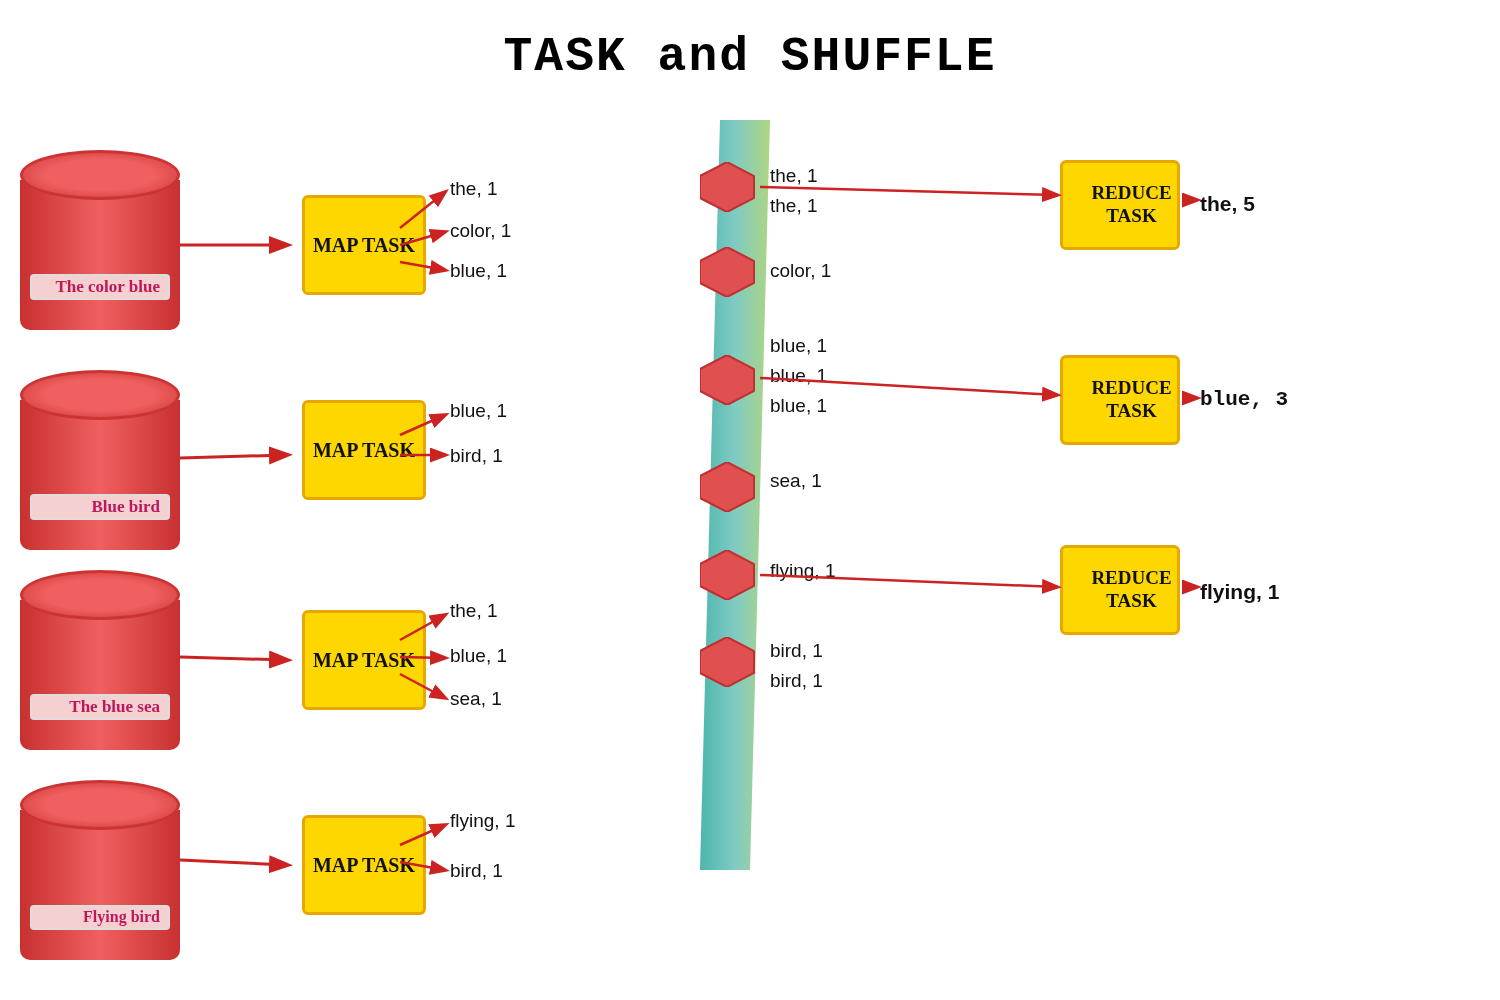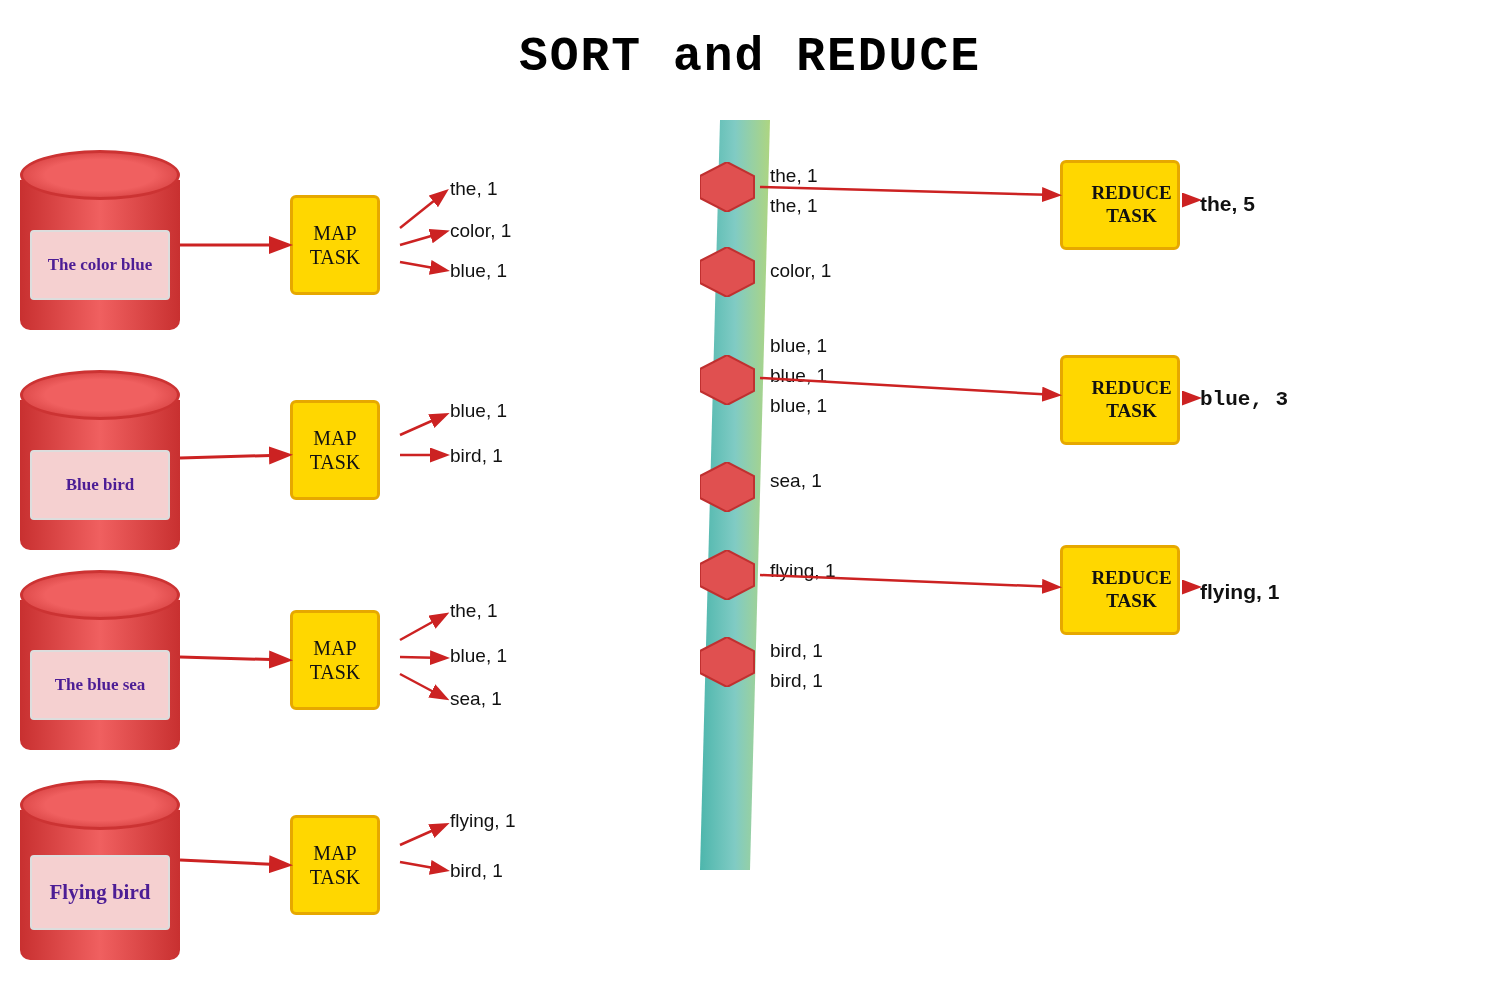--- a/index.html
+++ b/index.html
@@ -58,44 +58,45 @@
     }
 
     .db-cylinder .cyl-label {
       position: absolute;
       bottom: 30px;
       left: 10px;
       width: 140px;
       background: #f5d0d0;
       border: 2px solid #ddd;
       border-radius: 4px;
-      padding: 22px 8px;
+      padding: 0 8px;
       font-size: 18px;
       font-weight: bold;
-      text-align: center;
-      color: #4c1d95;
+      text-align: right;
+      color: #be185d;
       line-height: 1.3;
     }
 
     
     .map-task {
       position: absolute;
       background: #ffd700;
       border: 3px solid #e6a800;
       border-radius: 6px;
-      width: 90px;
+      width: 124px;
       height: 100px;
       display: flex;
       align-items: center;
       justify-content: center;
       font-size: 20px;
-      font-weight: normal;
+      font-weight: bold;
       text-align: center;
       color: #111;
       line-height: 1.2;
+      margin-left: 12px;
     }
 
     
     .reduce-task {
       position: absolute;
       background: #ffd700;
       border: 3px solid #e6a800;
       border-radius: 6px;
       width: 120px;
       height: 90px;
@@ -123,21 +124,21 @@
     .kv-label {
       position: absolute;
       font-size: 19px;
       color: #111;
       font-family: Arial, sans-serif;
     }
   </style>
 </head>
 <body>
 
-<div class="title">SORT and REDUCE</div>
+<div class="title">TASK and SHUFFLE</div>
 
 <div class="diagram">
 
   <div class="db-cylinder" style="left:20px; top:50px;">
     <div class="cyl-body" style="background:linear-gradient(to right,#c83030,#f06060,#c83030);"></div>
     <div class="cyl-top" style="background:radial-gradient(ellipse at center,#f06060 50%,#c83030 100%);"></div>
     <div class="cyl-label" style="font-size:17px;">The color blue</div>
   </div>
 
   <div class="db-cylinder" style="left:20px; top:470px;">
@@ -148,21 +149,21 @@
 
   <div class="db-cylinder" style="left:20px; top:270px;">
     <div class="cyl-body" style="background:linear-gradient(to right,#c83030,#f06060,#c83030);"></div>
     <div class="cyl-top" style="background:radial-gradient(ellipse at center,#f06060 50%,#c83030 100%);"></div>
     <div class="cyl-label" style="font-size:17px;">Blue bird</div>
   </div>
 
   <div class="db-cylinder" style="left:20px; top:680px;">
     <div class="cyl-body" style="background:linear-gradient(to right,#c83030,#f06060,#c83030);"></div>
     <div class="cyl-top" style="background:radial-gradient(ellipse at center,#f06060 50%,#c83030 100%);"></div>
-    <div class="cyl-label" style="font-size:21px;margin-top:47px;">Flying bird</div>
+    <div class="cyl-label" style="font-size:16px;margin-top:47px;">Flying bird</div>
   </div>
 
   <div class="map-task" style="left:290px; top:95px;">MAP
 TASK</div>
   <div class="map-task" style="left:290px; top:300px;">MAP
 TASK</div>
   <div class="map-task" style="left:290px; top:510px;">MAP
 TASK</div>
   <div class="map-task" style="left:290px; top:715px;">MAP
 TASK</div>

